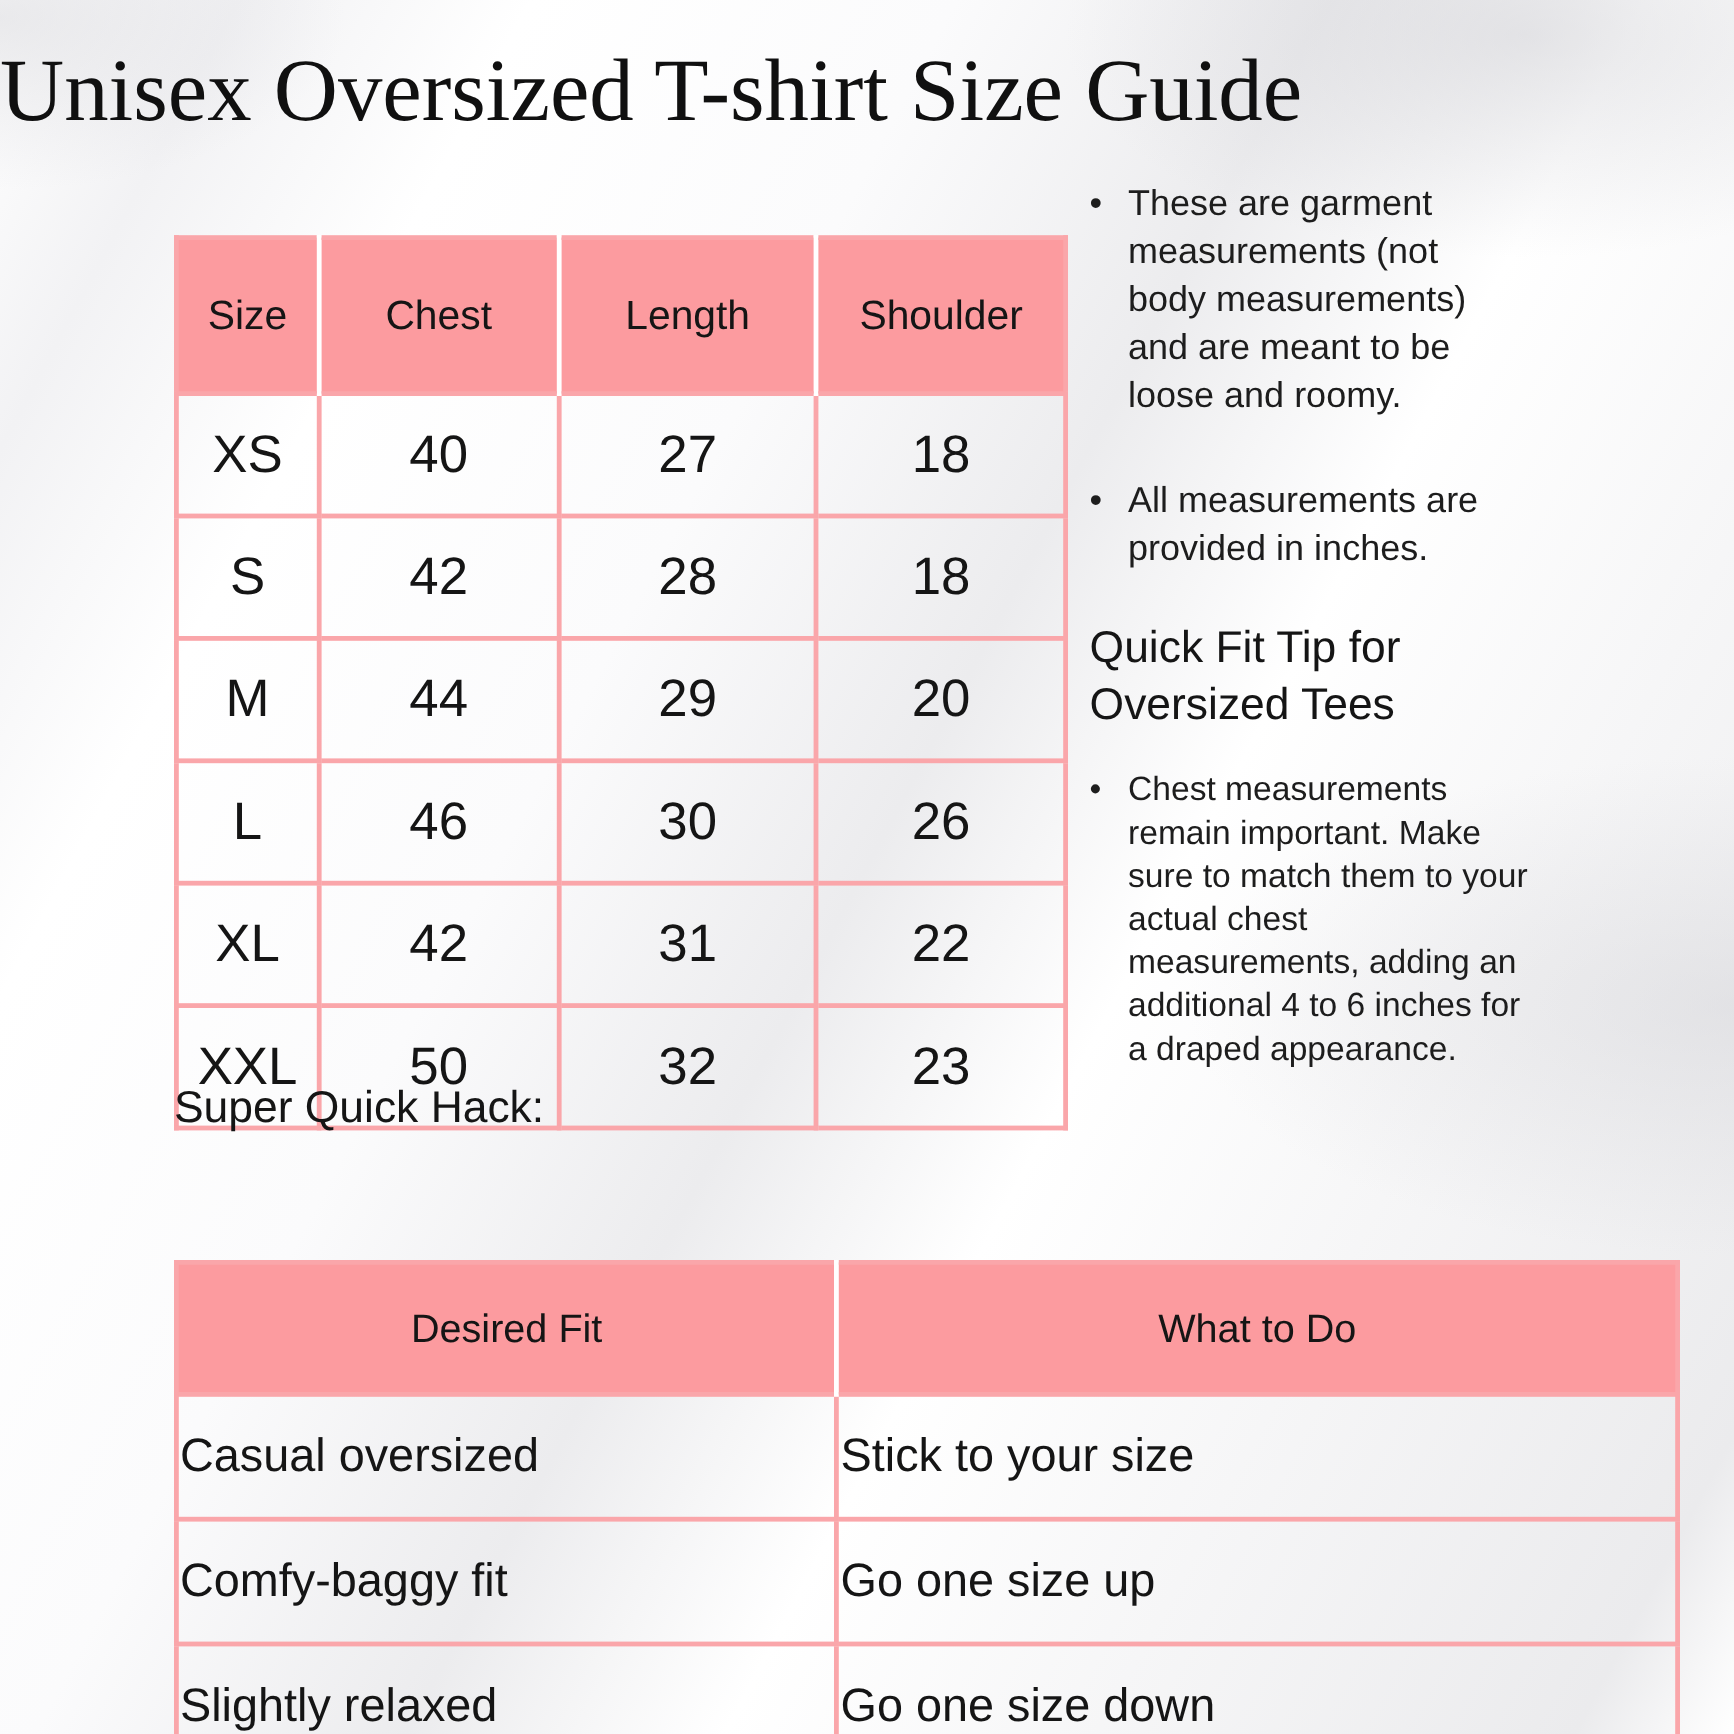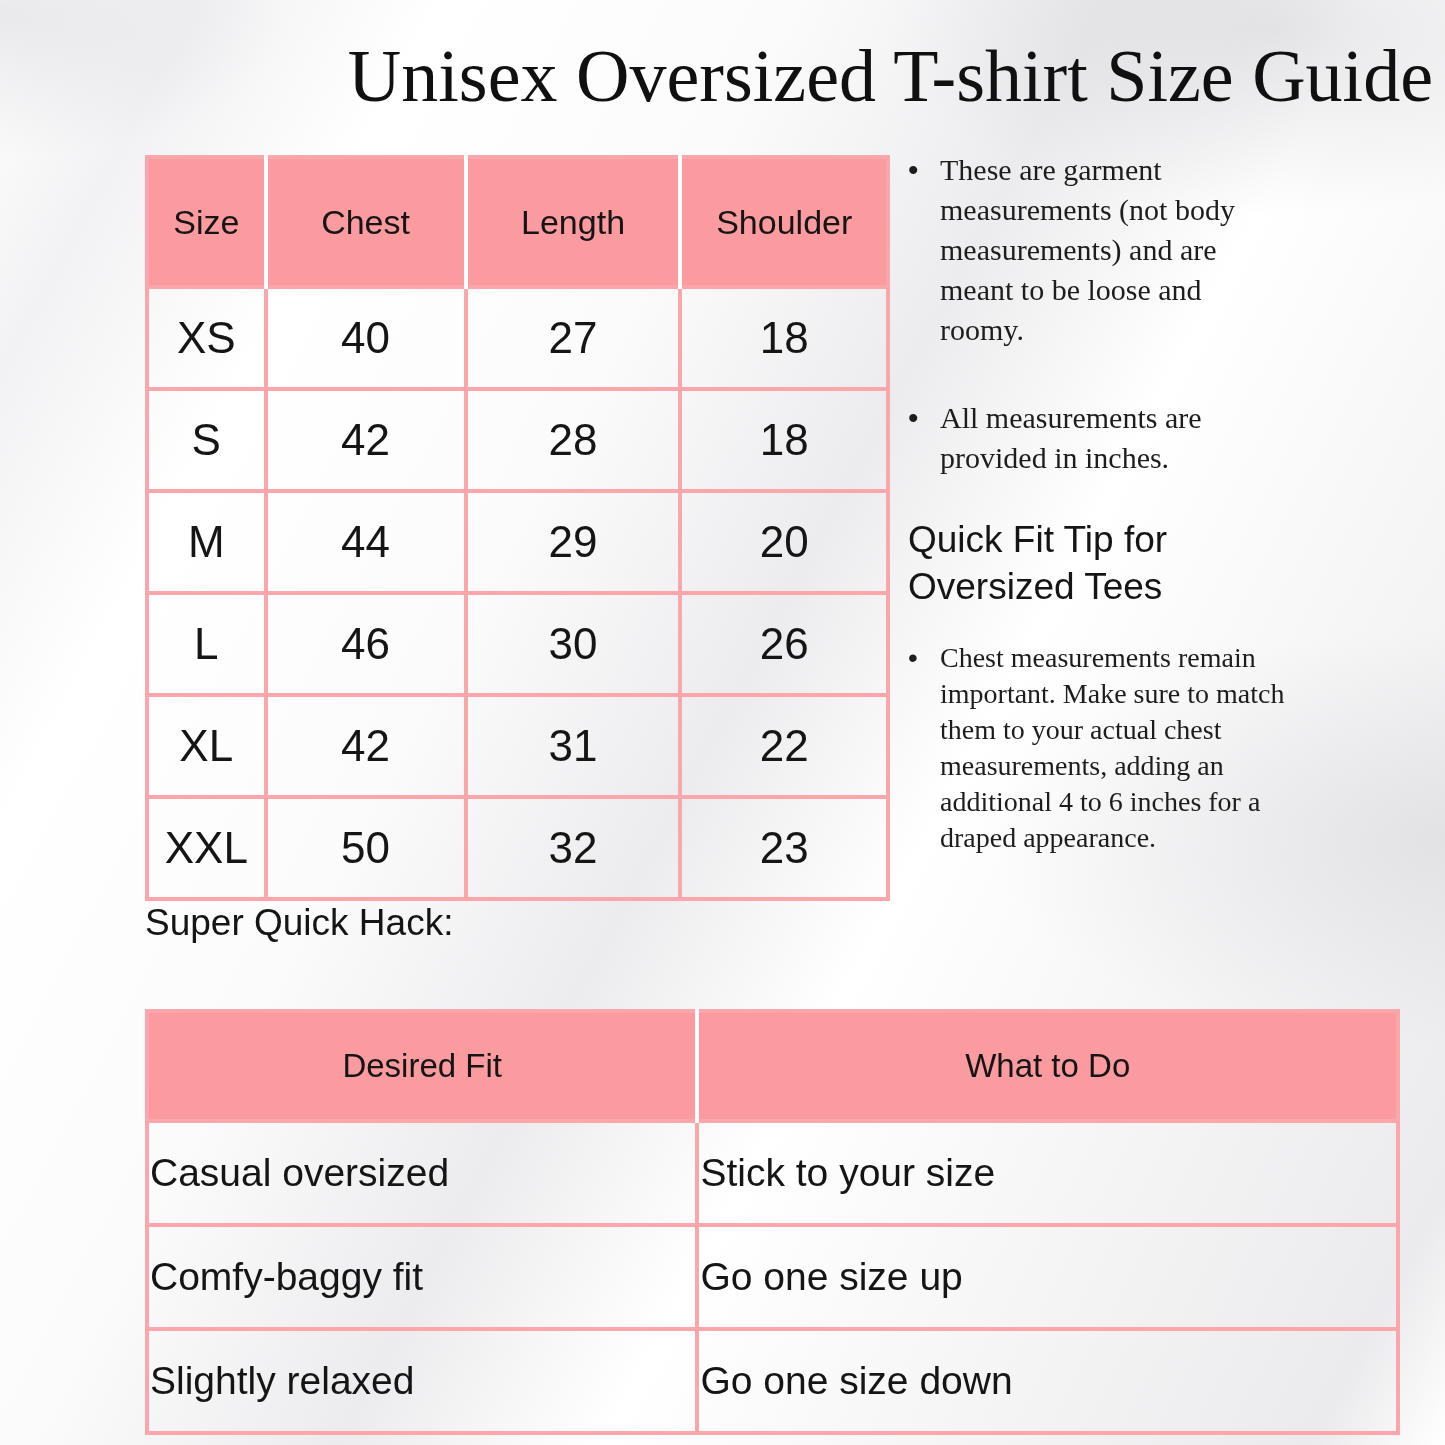--- a/index.html
+++ b/index.html
@@ -10,26 +10,26 @@
     color:#1d1d1d;
     font-family:"Liberation Sans", sans-serif;
     background:
       radial-gradient(ellipse 620px 300px at 88% 2%, rgba(205,205,210,0.50), transparent 62%),
       radial-gradient(ellipse 480px 240px at 0% 1%, rgba(208,208,213,0.45), transparent 60%),
       radial-gradient(ellipse 700px 320px at 100% 58%, rgba(205,205,210,0.40), transparent 65%),
       linear-gradient(118deg,#ffffff 0%,#f2f2f4 9%,#ffffff 20%,#fbfbfc 36%,#ececee 50%,#ffffff 62%,#f6f6f7 76%,#ebebed 94%,#ffffff 100%);
   }
   .title{
     position:absolute;top:34px;left:0;right:12px;
-    margin:0;text-align:right;
+    margin:0;text-align:left;
     font-family:"Liberation Serif", serif;
     font-weight:400;font-size:74px;letter-spacing:0px;color:#101010;
   }
   
-  table{border-collapse:collapse;table-layout:fixed;}
+  table{border-collapse:collapse;table-layout:fixed;margin-top:41px;}
   .size-table{
     position:absolute;left:145px;top:155px;
     width:745px;height:710px;
     border:4px solid #faa6aa;
   }
   .size-table th{
     background:#fc9b9f;
     font-weight:400;font-size:34px;color:#151515;
     height:124px;text-align:center;vertical-align:middle;
     border:0;
@@ -44,21 +44,21 @@
   .notes{
     position:absolute;left:908px;top:150px;width:412px;
   }
   .bullet{
     display:flex;align-items:flex-start;
   }
   .bullet .dot{
     font-size:30px;line-height:40px;width:32px;flex:0 0 32px;
   }
   .bullet .btext{
-    font-size:30px;line-height:40px;max-width:330px;font-family:Liberation Serif, serif;
+    font-size:30px;line-height:40px;max-width:330px;
   }
   .bullet.small .dot{font-size:28px;line-height:36px;}
   .bullet.small .btext{font-size:28px;line-height:36px;max-width:348px;}
   .b1{margin-bottom:48px;}
   .b2{margin-bottom:38px;}
   .tip-heading{
     margin:0 0 30px 0;
     font-size:37px;line-height:47px;font-weight:400;color:#151515;
     max-width:340px;
   }

